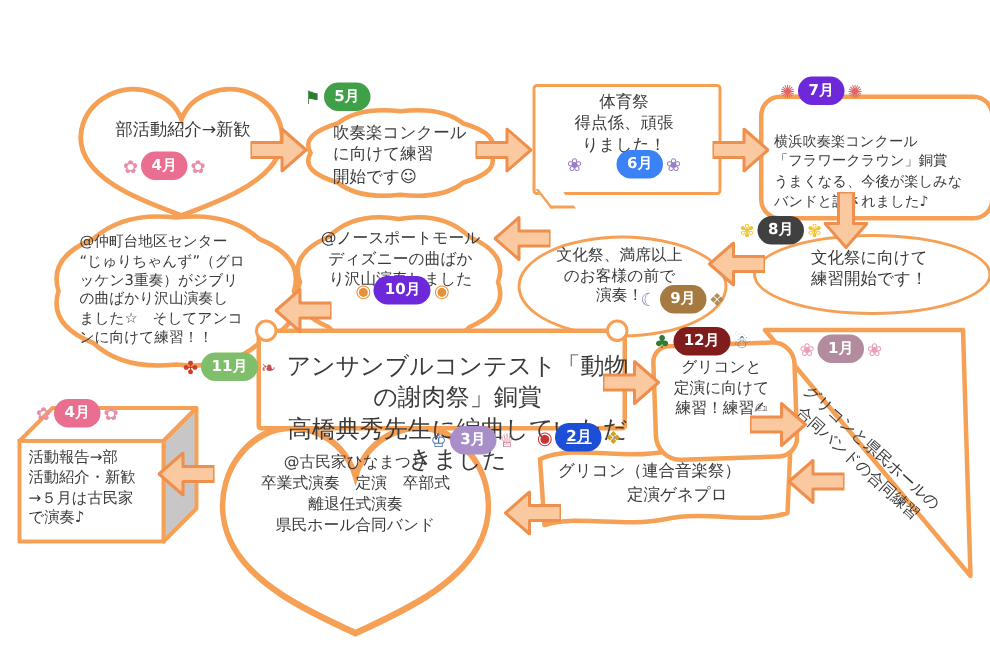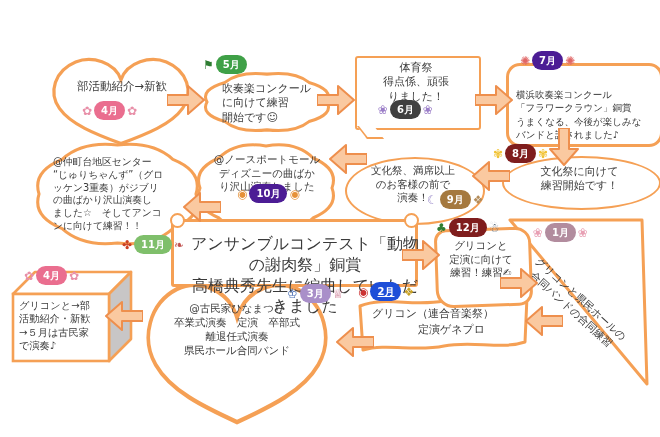--- a/index.html
+++ b/index.html
@@ -27,22 +27,22 @@
            border:3px solid #F5A055;border-radius:12px 16px 14px 18px;transform:rotate(-2deg);z-index:2;}
   
   .arrow{position:absolute;width:38px;height:30px;z-index:5;}
   .arrow svg{display:block;}
   .arrow.left svg{transform:scaleX(-1);}
   .arrow.down{transform:rotate(90deg);}
   
   .badge{position:absolute;display:flex;align-items:center;gap:2px;z-index:7;}
   .pill{color:#fff;font-weight:bold;font-size:10px;line-height:19px;padding:0 7px;
         border-radius:10px;white-space:nowrap;}
-  .p-pink{background:#EA6E8F;} .p-green{background:#3FA047;} .p-teal{background:#404040;}
-  .p-orange{background:#4c1d95;} .p-blue{background:#7f1d1d;text-align:right;} .p-brown{background:#A5793F;}
+  .p-pink{background:#EA6E8F;} .p-green{background:#3FA047;} .p-teal{background:#3b82f6;margin-left:21px;}
+  .p-orange{background:#6d28d9;} .p-blue{background:#404040;text-align:right;} .p-brown{background:#A5793F;}
   .p-lgreen{background:#7FBF6B;} .p-lav{background:#7f1d1d;} .p-mauve{background:#B28C9E;}
   .p-mint{background:#1d4ed8;text-decoration:underline;} .p-purple{background:#A98FC9;}
   .ic{font-size:12px;line-height:12px;}
   .ic-cherry{color:#E88FA8;} .ic-koi{color:#2E7D32;} .ic-hyd{color:#9B7EC8;}
   .ic-fire{color:#E06666;} .ic-sun{color:#F1C232;} .ic-moon{color:#8E7CC3;}
   .ic-dango{color:#B38B59;} .ic-pump{color:#E69138;} .ic-maple{color:#CC4125;}
   .ic-mush{color:#C0504D;} .ic-tree{color:#2E7D32;} .ic-snow{color:#5B6B7A;}
   .ic-plum{color:#E8A0B4;} .ic-oni{color:#CC3333;} .ic-bean{color:#C9A227;}
   .ic-hm{color:#4A6FB5;} .ic-hf{color:#C05C7A;}
   .rot-jan{transform:rotate(42deg);transform-origin:0 0;}
@@ -263,21 +263,21 @@
     <svg width="38" height="30" viewBox="0 0 38 30">
         <polygon points="0,10 21,10 21,1 37,15 21,29 21,20 0,20" fill="#FAC9A0" stroke="#EE8F4D" stroke-width="2" stroke-linejoin="round"></polygon>
       </svg>
   </div>
 
   <svg class="shape" style="left:10px;top:268px;" width="124" height="96" viewBox="0 0 124 96">
     <polygon points="3,26 25,4 121,4 99,26" fill="#fff" stroke="#F5A055" stroke-width="2.6" stroke-linejoin="round"></polygon>
     <polygon points="99,26 121,4 121,71 99,93" fill="#C8C6C6" stroke="#F5A055" stroke-width="2.6" stroke-linejoin="round"></polygon>
     <rect x="3" y="26" width="96" height="67" fill="#fff" stroke="#F5A055" stroke-width="2.6"></rect>
   </svg>
-  <div class="node-text" style="left:19px;top:299px;width:92px;font-size:10.2px;">グリコンと→部
+  <div class="node-text" style="left:19px;top:299px;width:92px;font-size:10.2px;">活動報告→部
 活動紹介・新歓
 →５月は古民家
 で演奏♪</div>
   <div class="badge" style="left:24px;top:266px;">
     <span class="ic ic-cherry">✿</span>
     <span class="pill p-pink">4月</span>
     <span class="ic ic-cherry">✿</span>
   </div>
 
 </div>

